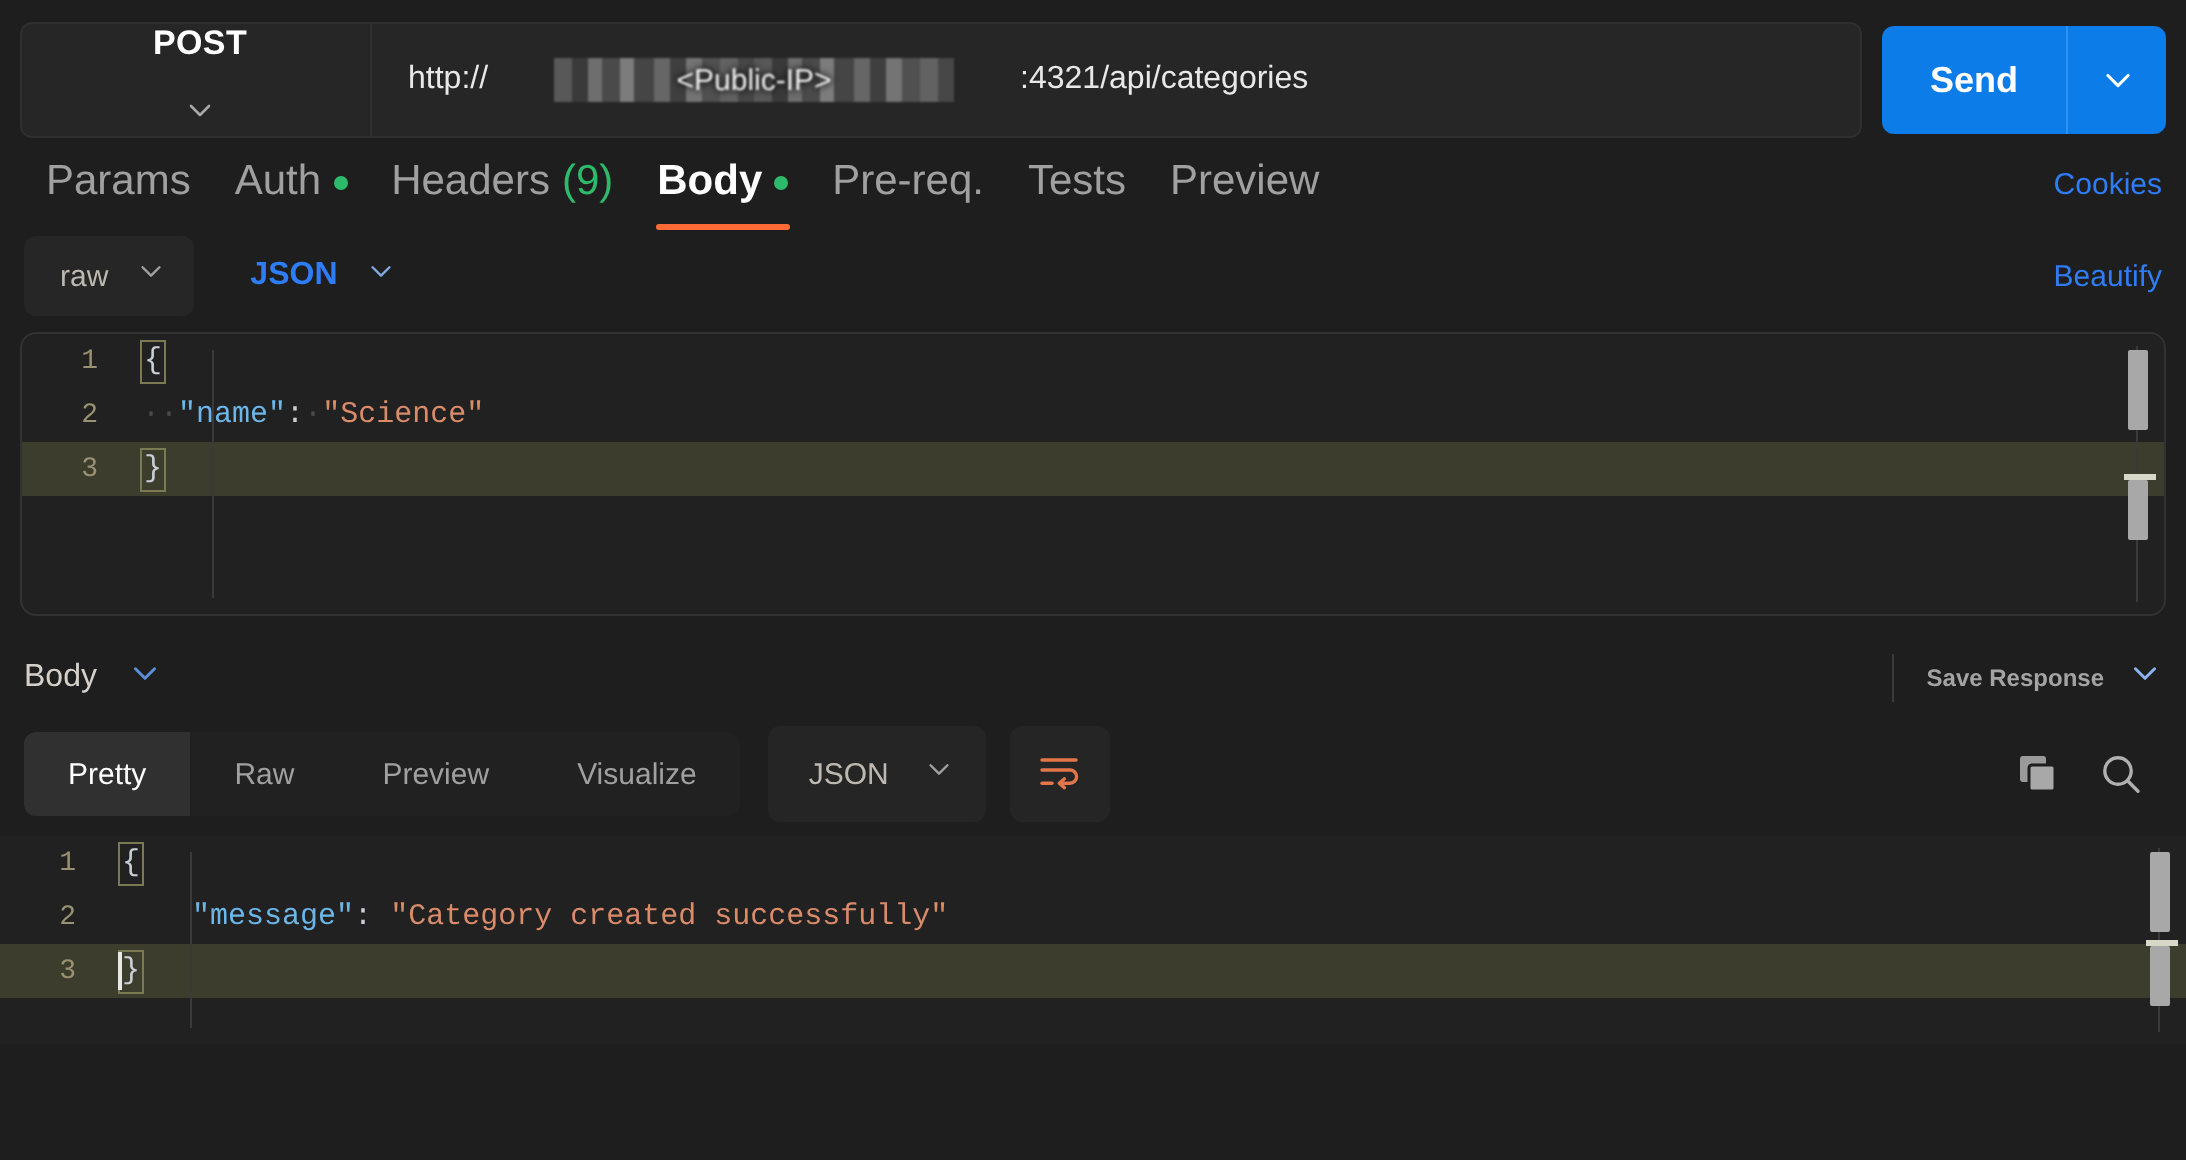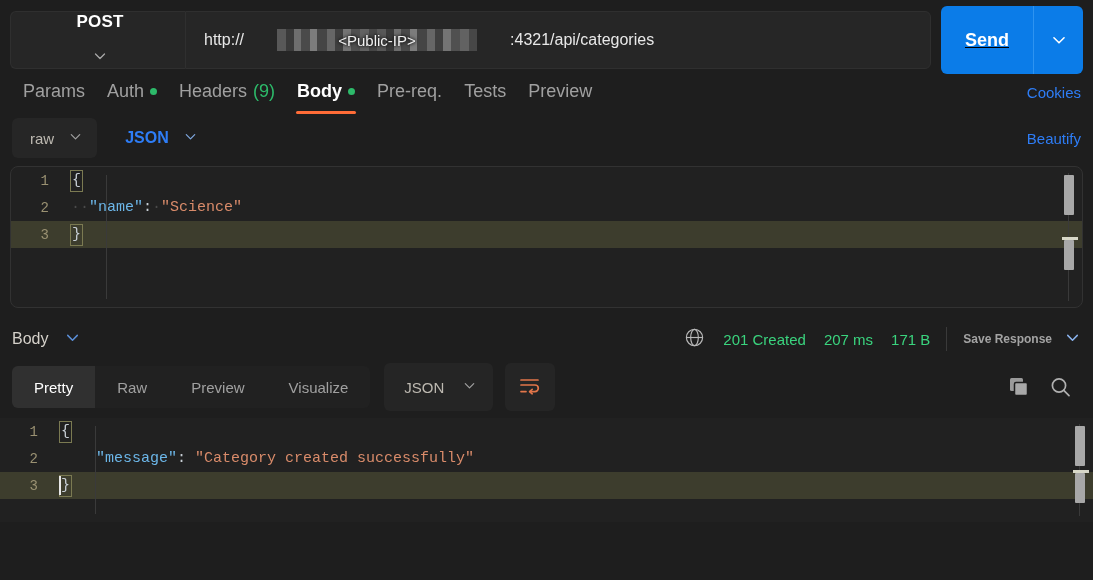--- a/index.html
+++ b/index.html
@@ -85,24 +85,23 @@
     position: relative;
     color: #f2f2f2;
     font-size: 15px;
     text-shadow: 0 0 4px #111, 0 0 3px #111;
     filter: blur(0);
     z-index: 2;
   }
   .send-wrap {
     display: flex;
     margin-left: 10px;
-    height: 68px;
+    height: 54px;
     border-radius: 6px;
     overflow: hidden;
-    text-decoration: underline;
   }
   .send-btn {
     background: #0b7ce8;
     color: #ffffff;
     font-size: 18px;
     font-weight: bold;
     border: none;
     padding: 0 24px;
     cursor: pointer;
     display: flex;
@@ -123,21 +122,21 @@
   .req-tabs {
     display: flex;
     align-items: center;
     height: 44px;
     padding: 0 12px;
     position: relative;
   }
   .tab {
     position: relative;
     color: #a0a0a0;
-    font-size: 18px;
+    font-size: 21px;
     padding: 10px 11px 12px 11px;
     cursor: pointer;
     display: flex;
     align-items: center;
     gap: 6px;
     white-space: nowrap;
   }
   .tab.active { color: #ffffff; font-weight: bold; }
   .tab.active::after {
     content: "";
@@ -491,32 +490,20 @@
 </div>
 
 <div class="resp-bar">
   <span class="resp-body-lbl">Body</span>
   <span>
     <svg width="17" height="17" viewBox="0 0 16 16">
         <path d="M3.5 6 L8 10.5 L12.5 6" stroke="#5b8fd8" stroke-width="1.4" fill="none" stroke-linecap="round" stroke-linejoin="round"></path>
       </svg>
   </span>
   <div class="spacer"></div>
-  <div class="meta-group">
-    <span>
-      <svg width="21" height="21" viewBox="0 0 22 22">
-        <circle cx="11" cy="11" r="8.5" stroke="#b8b8b8" stroke-width="1.2" fill="none"></circle>
-        <ellipse cx="11" cy="11" rx="4" ry="8.5" stroke="#b8b8b8" stroke-width="1.2" fill="none"></ellipse>
-        <line x1="2.5" y1="11" x2="19.5" y2="11" stroke="#b8b8b8" stroke-width="1.2"></line>
-      </svg>
-    </span>
-    <span class="meta-green">201 Created</span>
-    <span class="meta-green">207 ms</span>
-    <span class="meta-green">171 B</span>
-  </div>
   <div class="divider-v"></div>
   <span class="save-resp">Save Response</span>
   <span style="margin-left:12px">
     <svg width="17" height="17" viewBox="0 0 16 16">
         <path d="M3.5 6 L8 10.5 L12.5 6" stroke="#8bb4ef" stroke-width="1.4" fill="none" stroke-linecap="round" stroke-linejoin="round"></path>
       </svg>
   </span>
 </div>
 
 <div class="resp-tabs-row">

